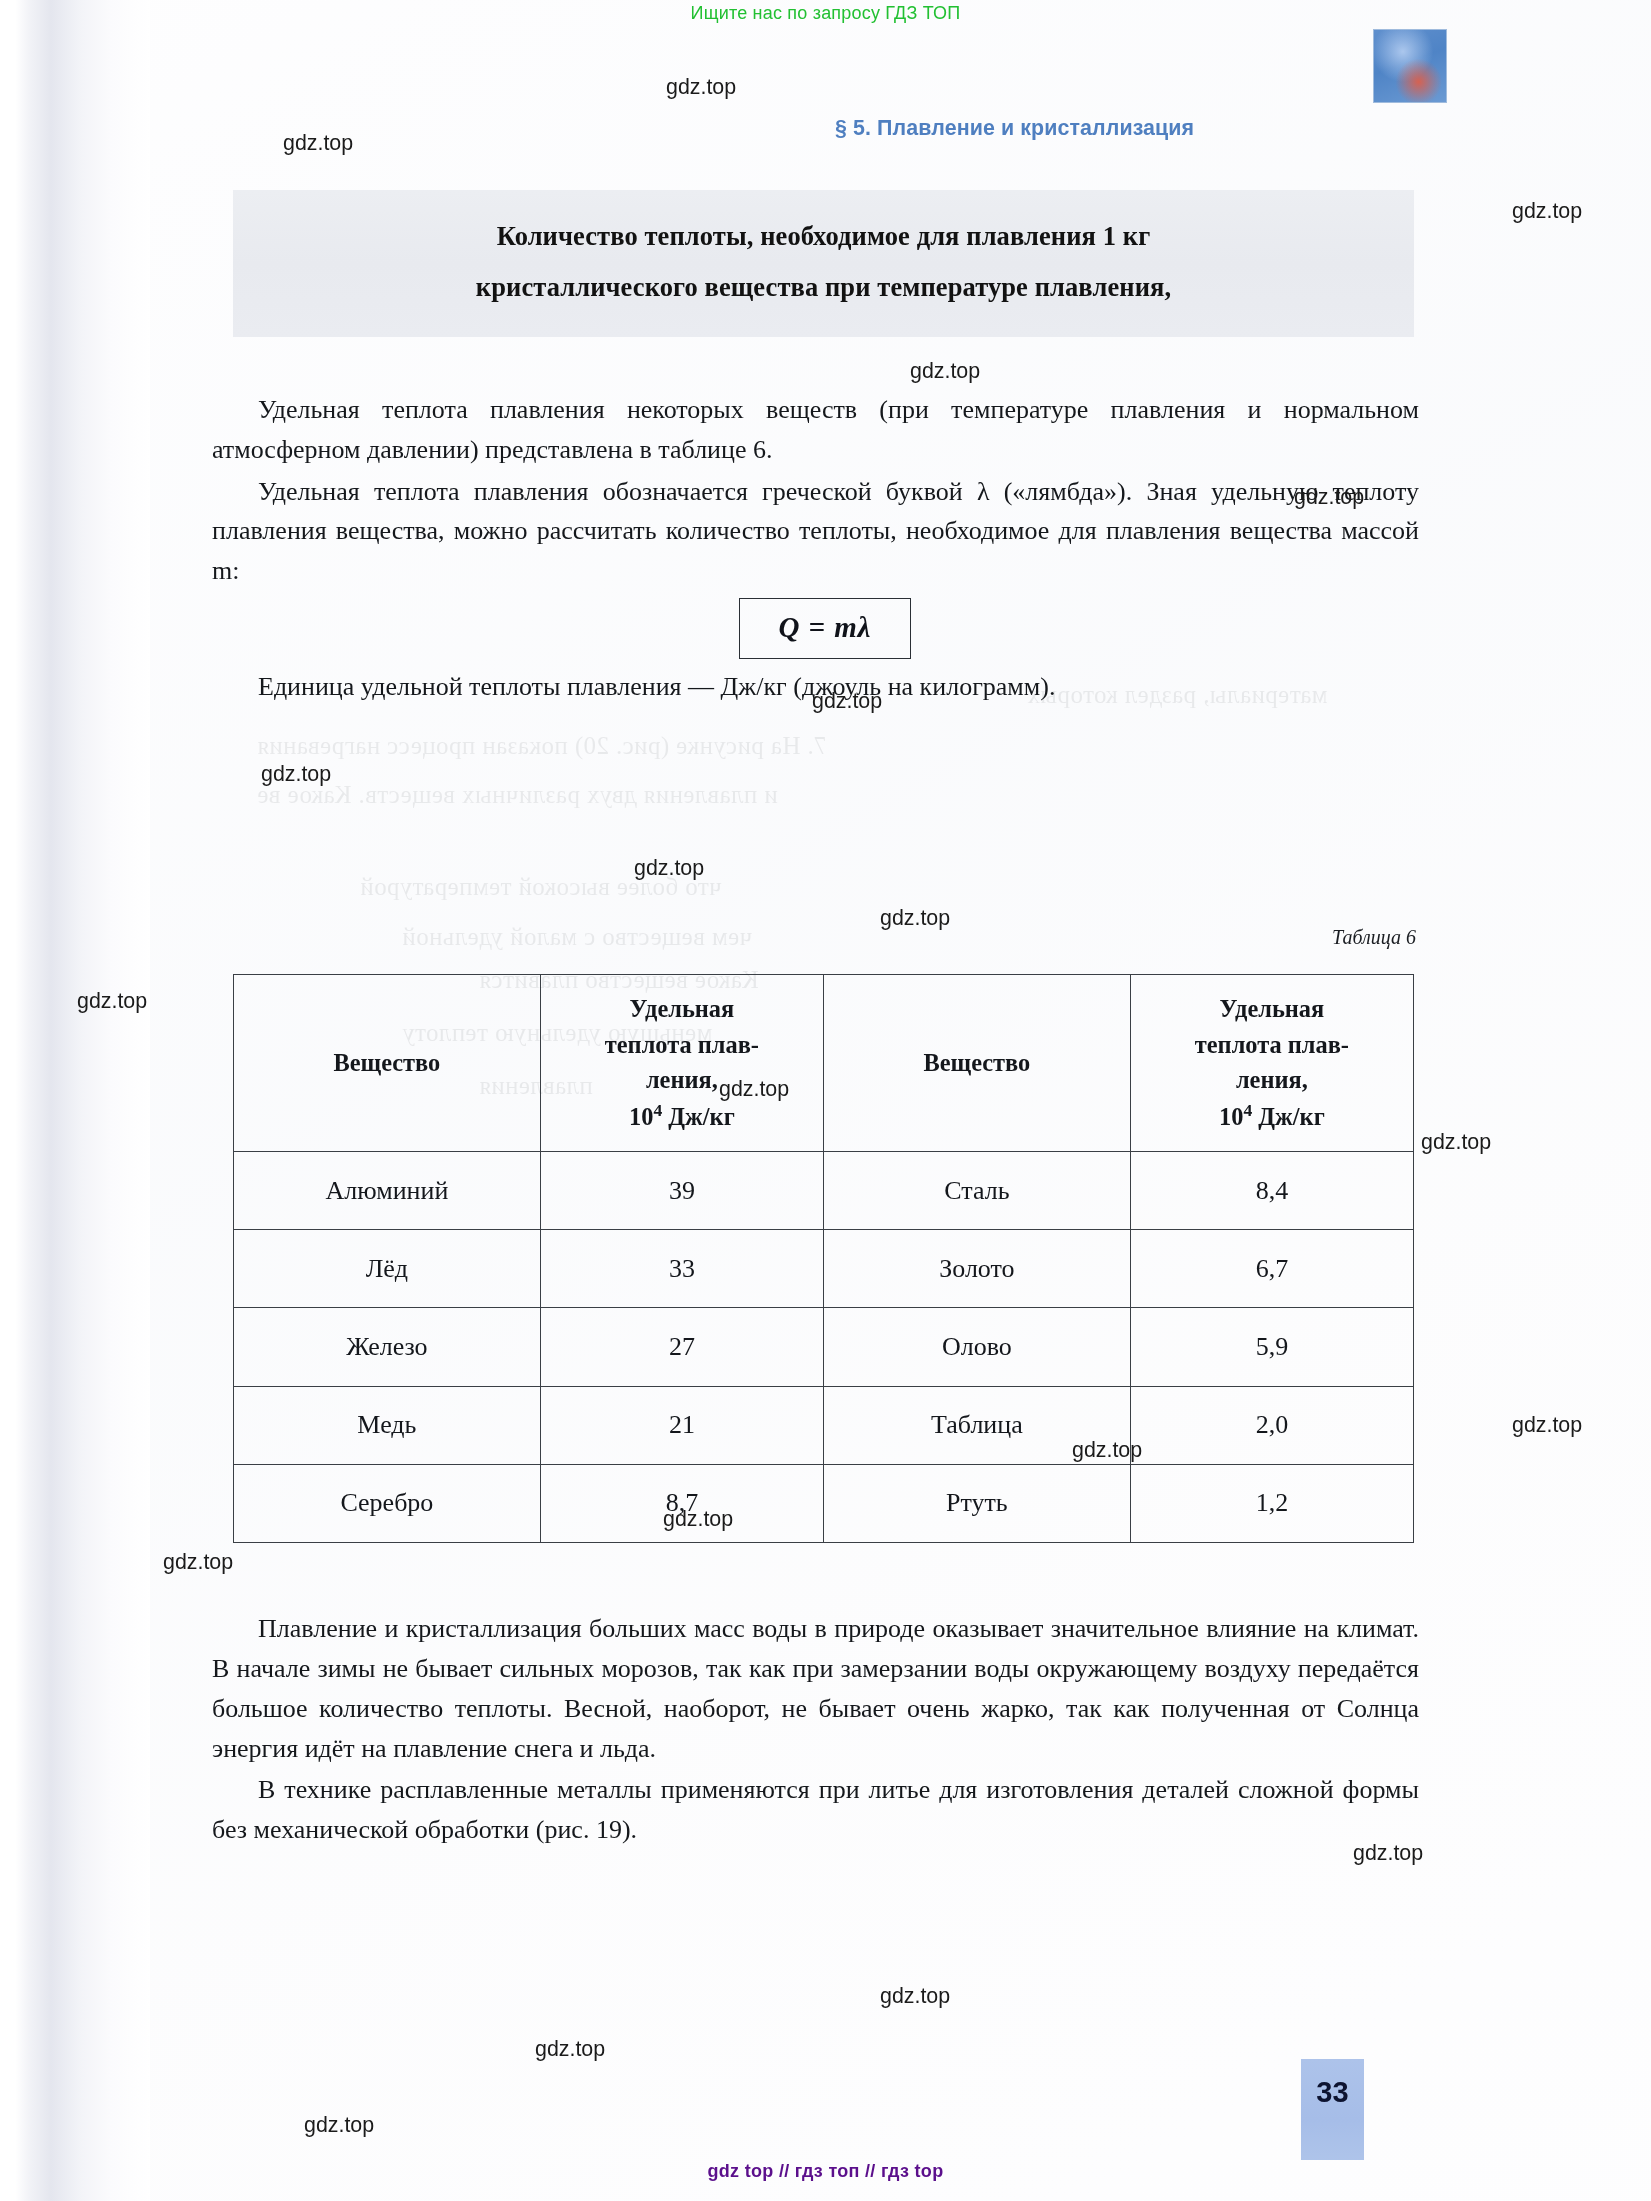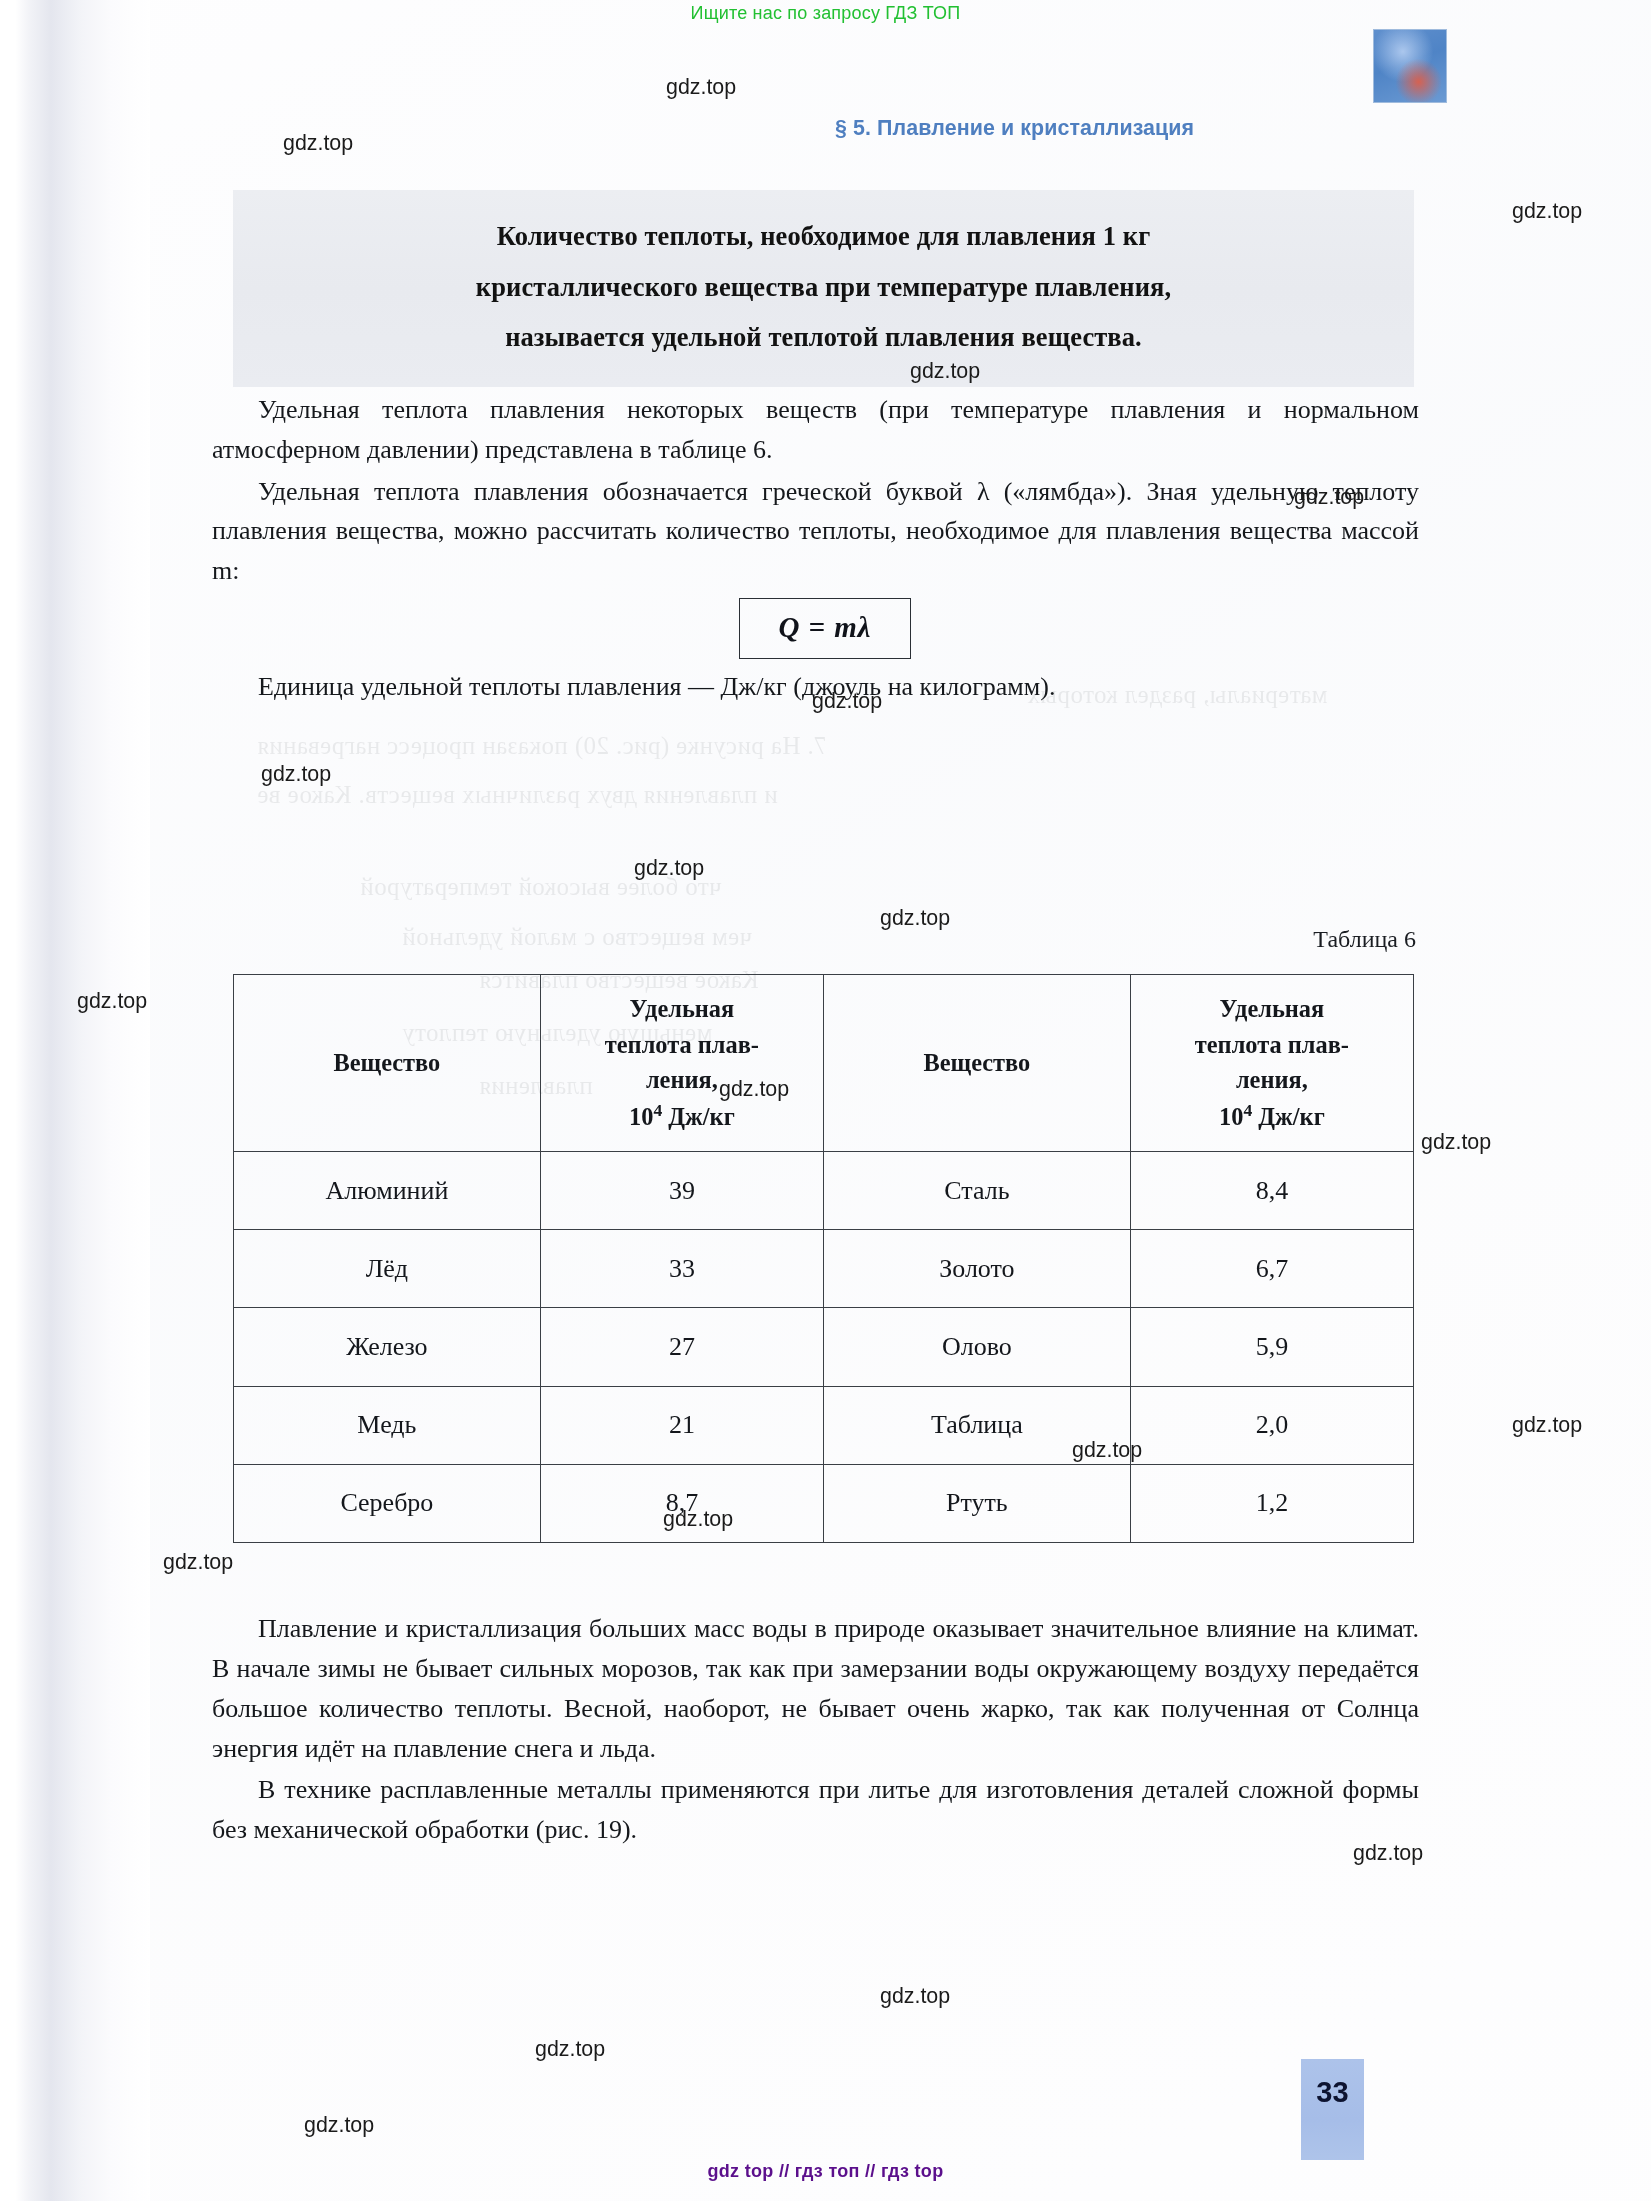--- a/index.html
+++ b/index.html
@@ -86,21 +86,21 @@
     font-weight:700;
     font-size:29px;
     letter-spacing:0.9px;
     color:#10131a;
     background:transparent;
     margin-left:19px;
   }
   
   .table-caption{
     position:absolute;right:235px;top:926px;
-    font-size:24px;color:#1a1d22;margin-left:15px;
+    font-style:italic;font-size:20px;color:#1a1d22;margin-left:15px;
   }
   table.ttable{
     position:absolute;left:233px;top:974px;width:1181px;
     border-collapse:collapse;
     background:transparent;
   }
   table.ttable th,table.ttable td{
     border:1.7px solid #3a3f45;
     text-align:center;
     vertical-align:middle;
@@ -168,21 +168,20 @@
   <div class="paper-tint"></div>
 
   <div class="topbanner">Ищите нас по запросу ГДЗ ТОП</div>
 
   <div class="section-head">§ 5. Плавление и кристаллизация</div>
   <div class="header-thumb"></div>
 
   <div class="defbox">
     <p>Количество теплоты, необходимое для плавления 1 кг</p>
     <p>кристаллического вещества при температуре плавления,</p>
-    <p>называется удельной теплотой плавления вещества.</p>
   </div>
 
   <div class="body-col">
     <p class="para">Удельная теплота плавления некоторых веществ (при температуре плавления и нормальном атмосферном давлении) представлена в таблице 6.</p>
     <p class="para">Удельная теплота плавления обозначается греческой буквой λ («лямбда»). Зная удельную теплоту плавления вещества, можно рассчитать количество теплоты, необходимое для плавления вещества массой m:</p>
     <div class="formula-wrap">
       <div class="formula">Q = mλ</div>
     </div>
     <p class="para">Единица удельной теплоты плавления — Дж/кг (джоуль на килограмм).</p>
   </div>

